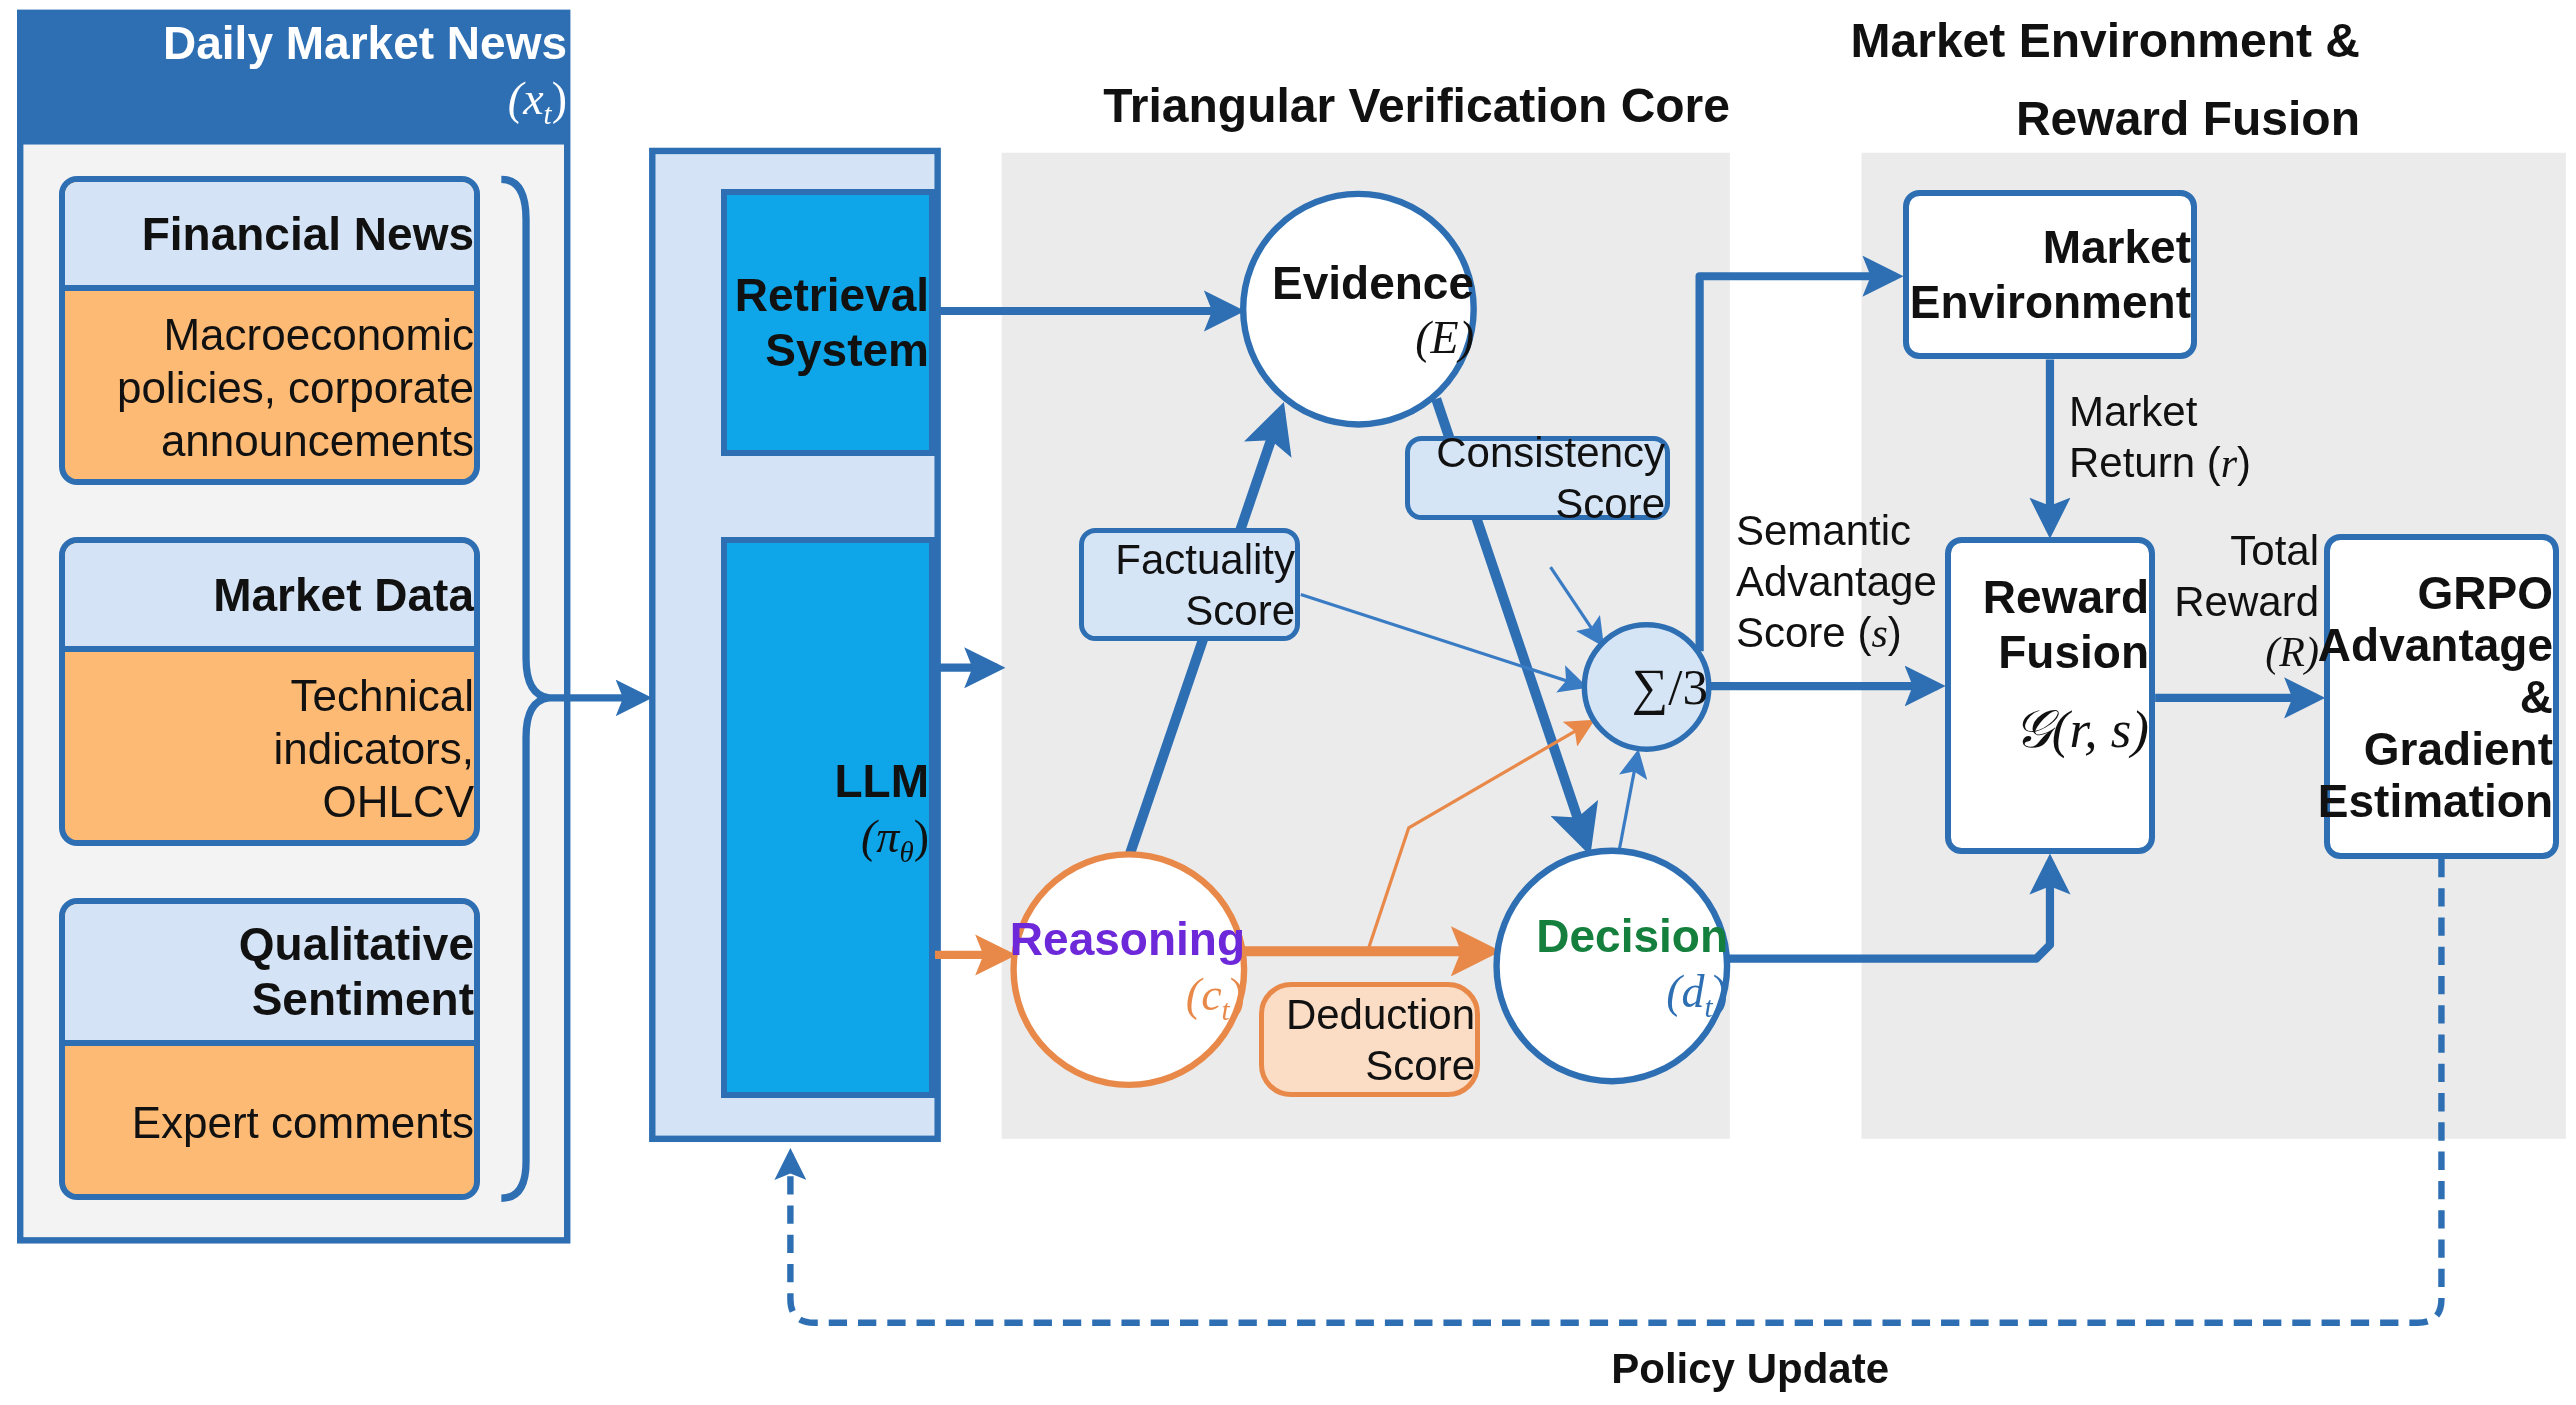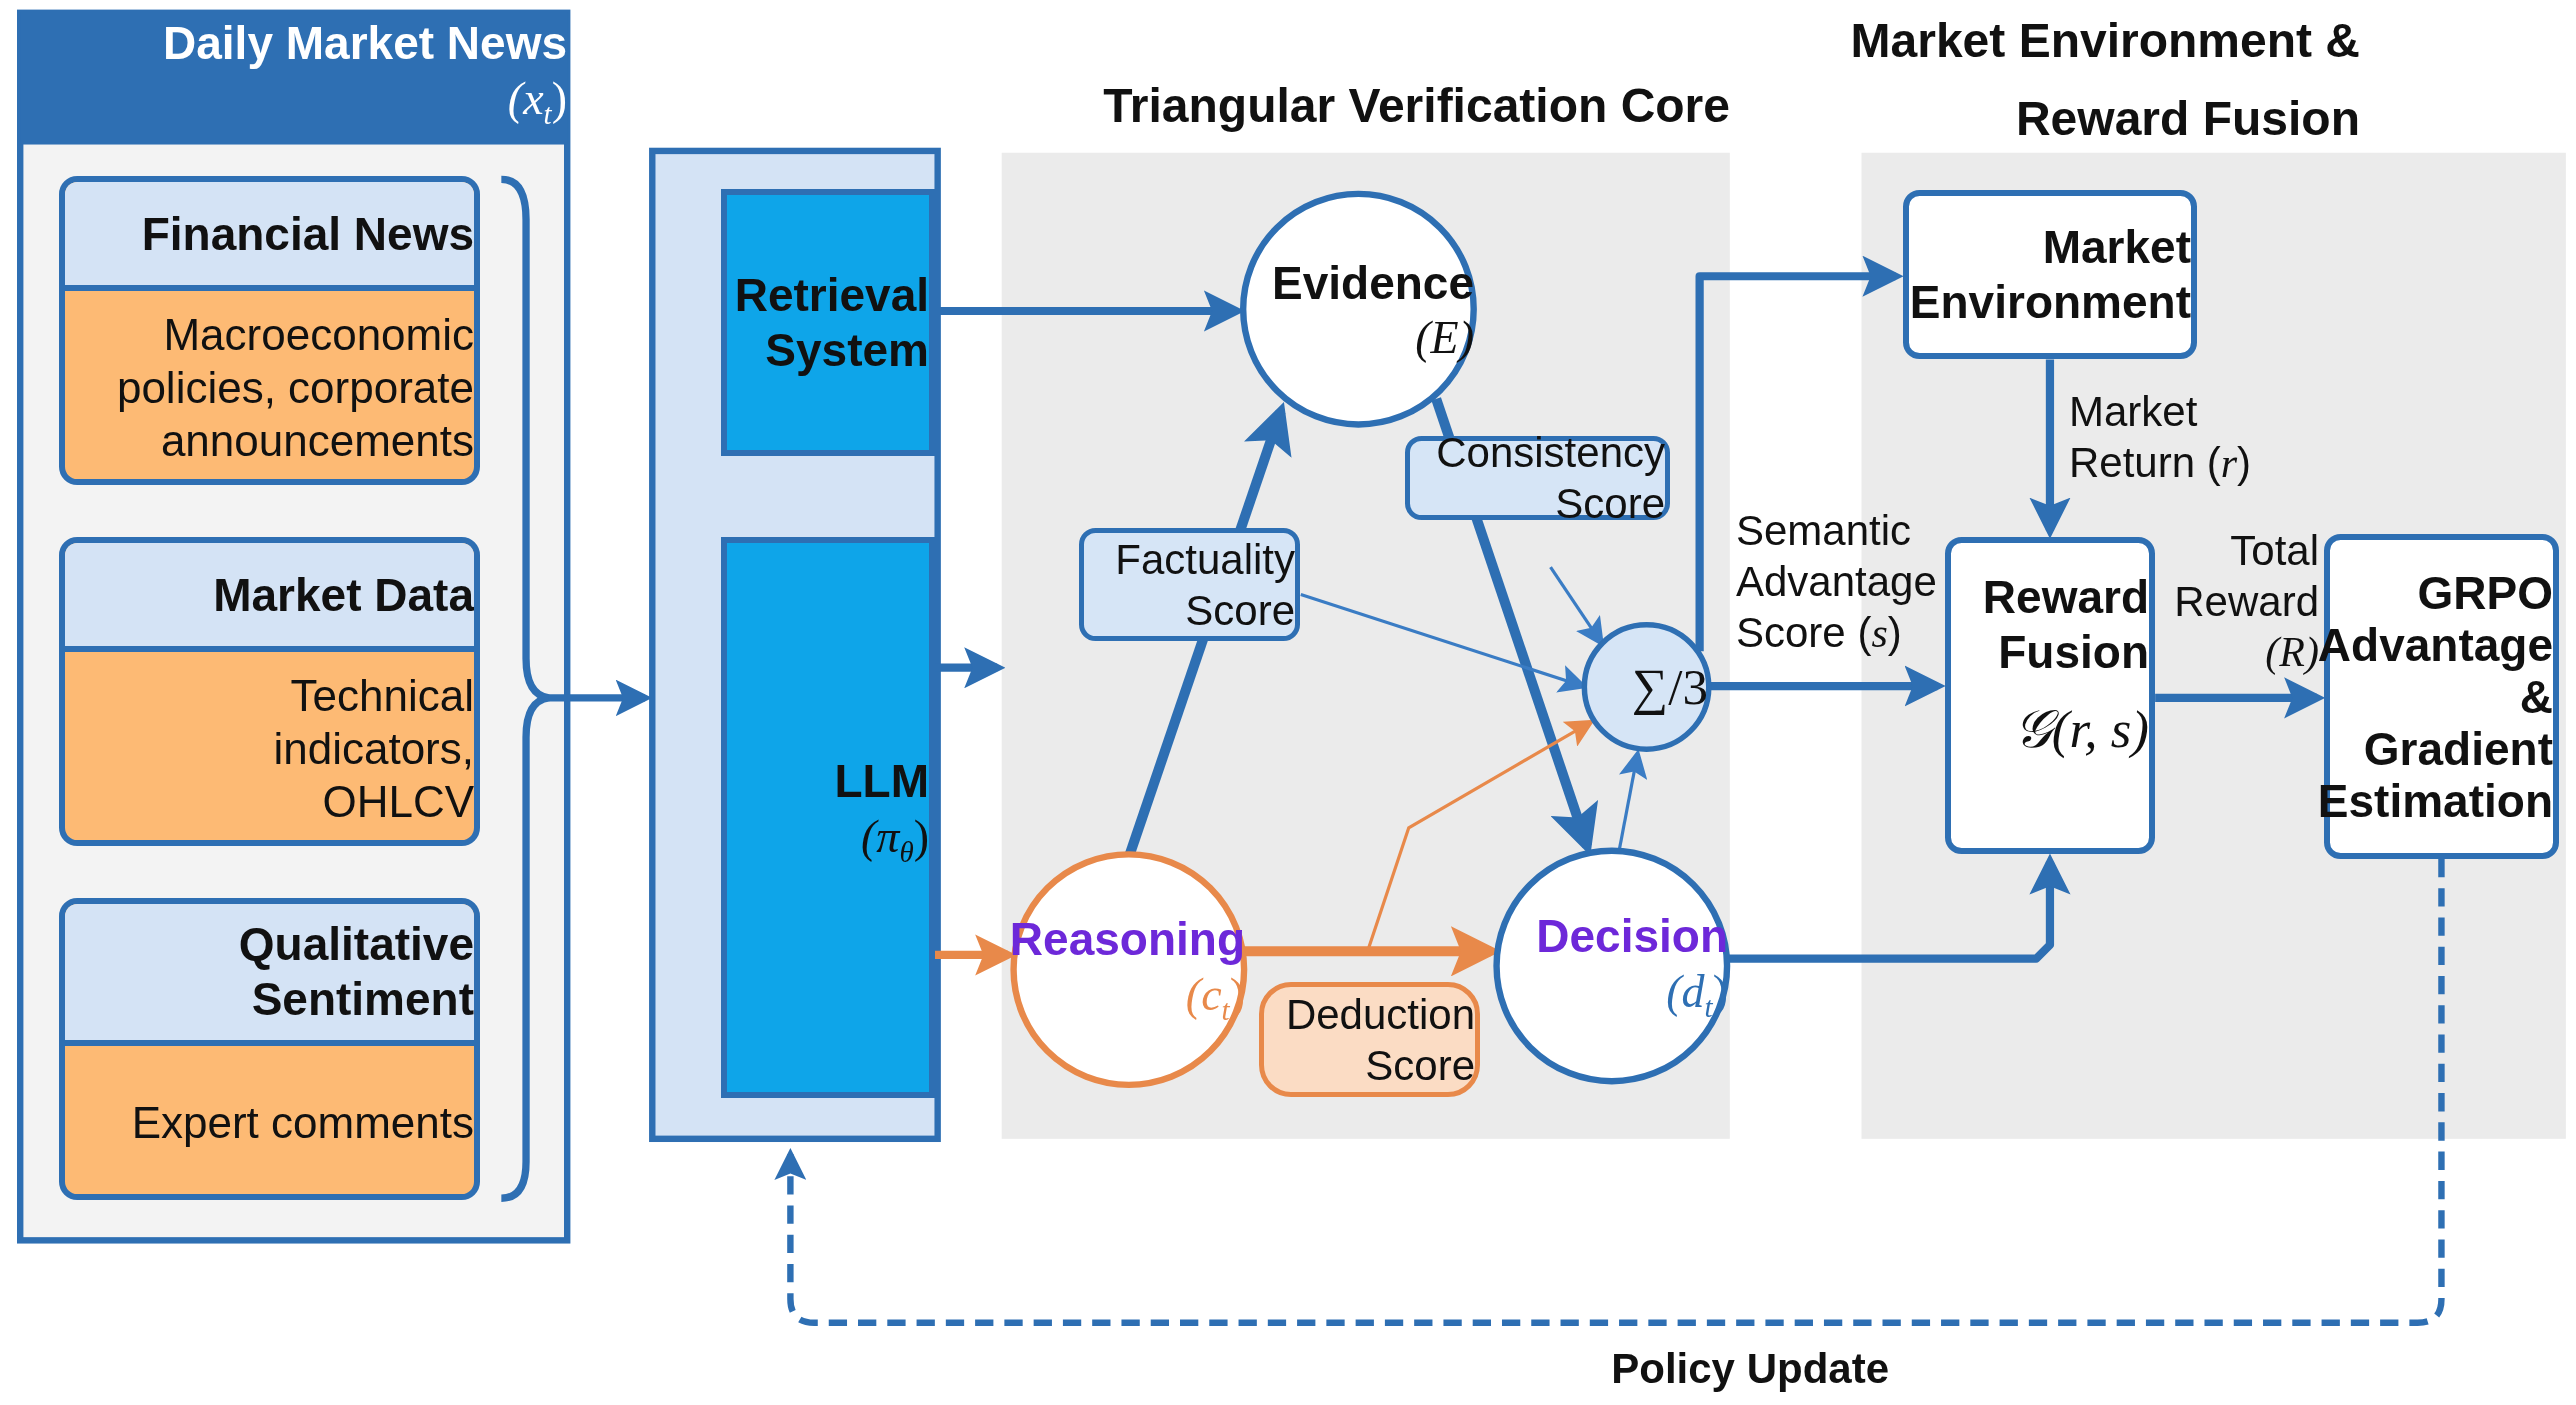--- a/index.html
+++ b/index.html
@@ -141,21 +141,21 @@
 </div>
 
 <div class="abs center" style="left:1014px;top:854px;width:231px;height:231px;color:#e8894a;">
   <div class="bold48" style="color:#6d28d9;">Reasoning</div>
   <div style="font-size:46px;">
     <span class="math">(c</span><sub class="math" style="font-size:29px;">t</sub><span class="mathup">)</span>
   </div>
 </div>
 
 <div class="abs center" style="left:1497px;top:851px;width:231px;height:231px;color:#2e6fb3;">
-  <div class="bold48" style="color:#6d28d9;">Decision</div>
+  <div class="bold48" style="color:#15803d;">Decision</div>
   <div style="font-size:46px;">
     <span class="math">(d</span><sub class="math" style="font-size:29px;">t</sub><span class="mathup">)</span>
   </div>
 </div>
 
 <div class="abs center mathup" style="left:1584px;top:625px;width:124px;height:124px;font-size:51px;">∑/3</div>
 
 <div class="abs sbox center" style="left:1079px;top:528px;width:221px;height:113px;">
   <div>Factuality</div>
   <div>Score</div>

